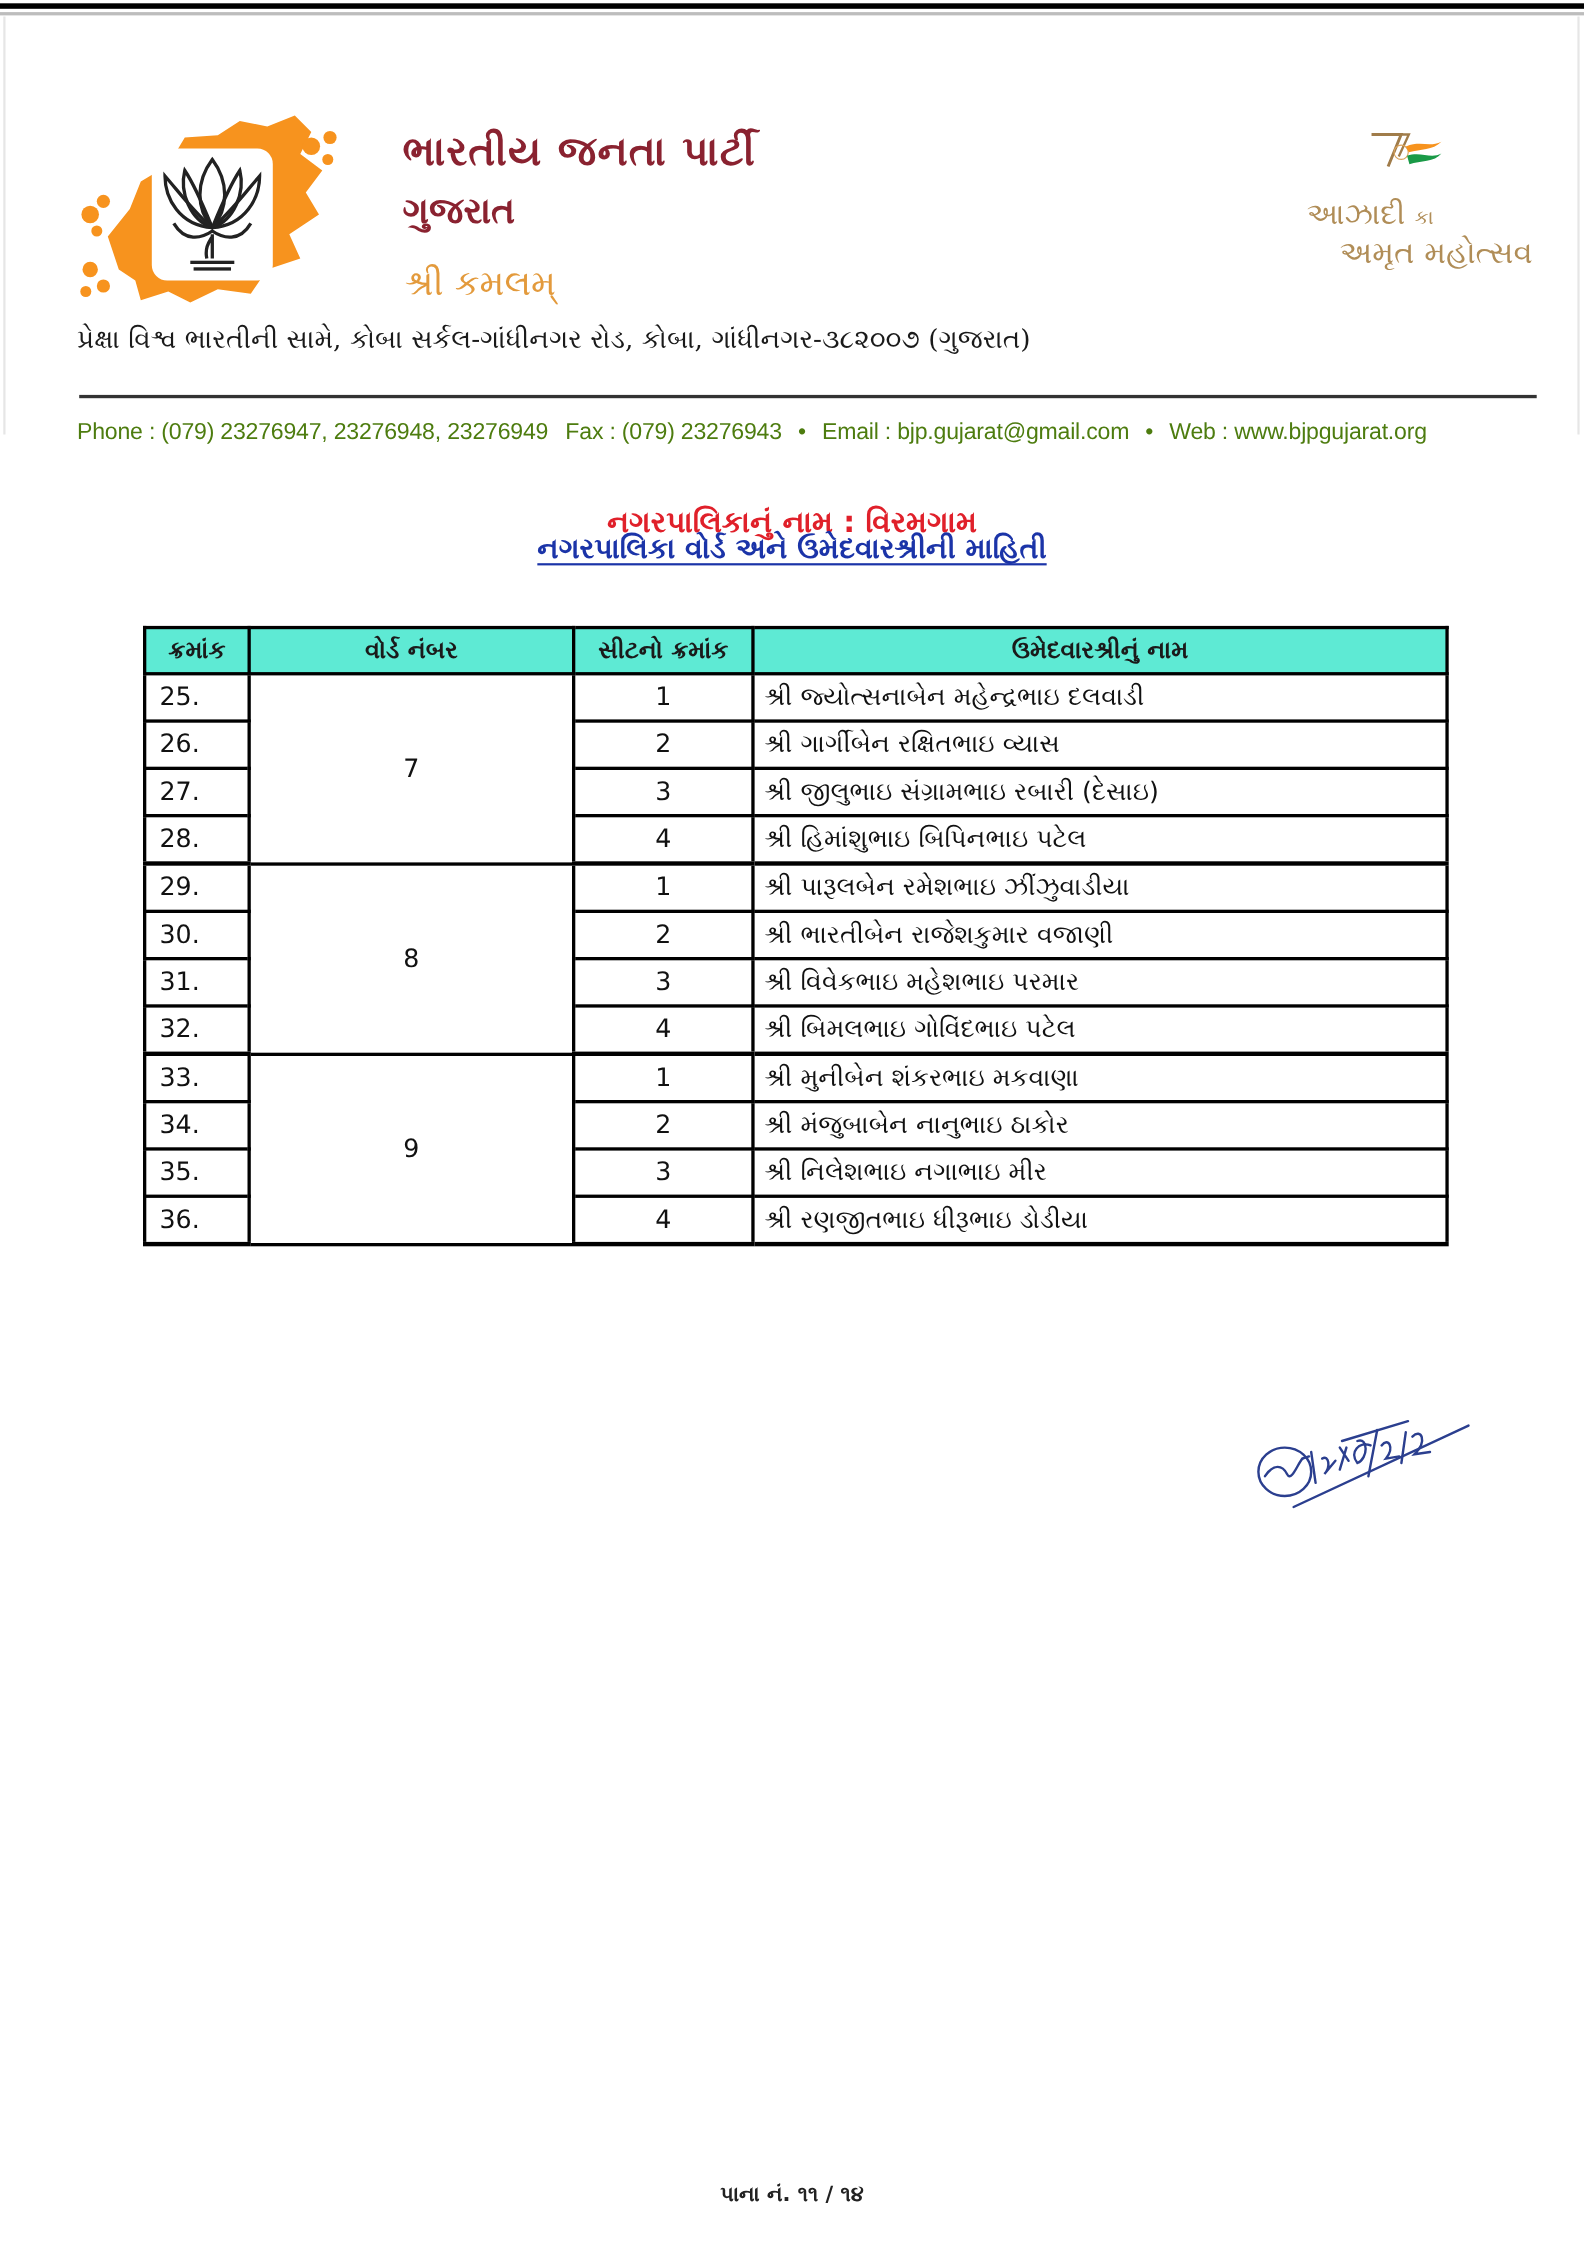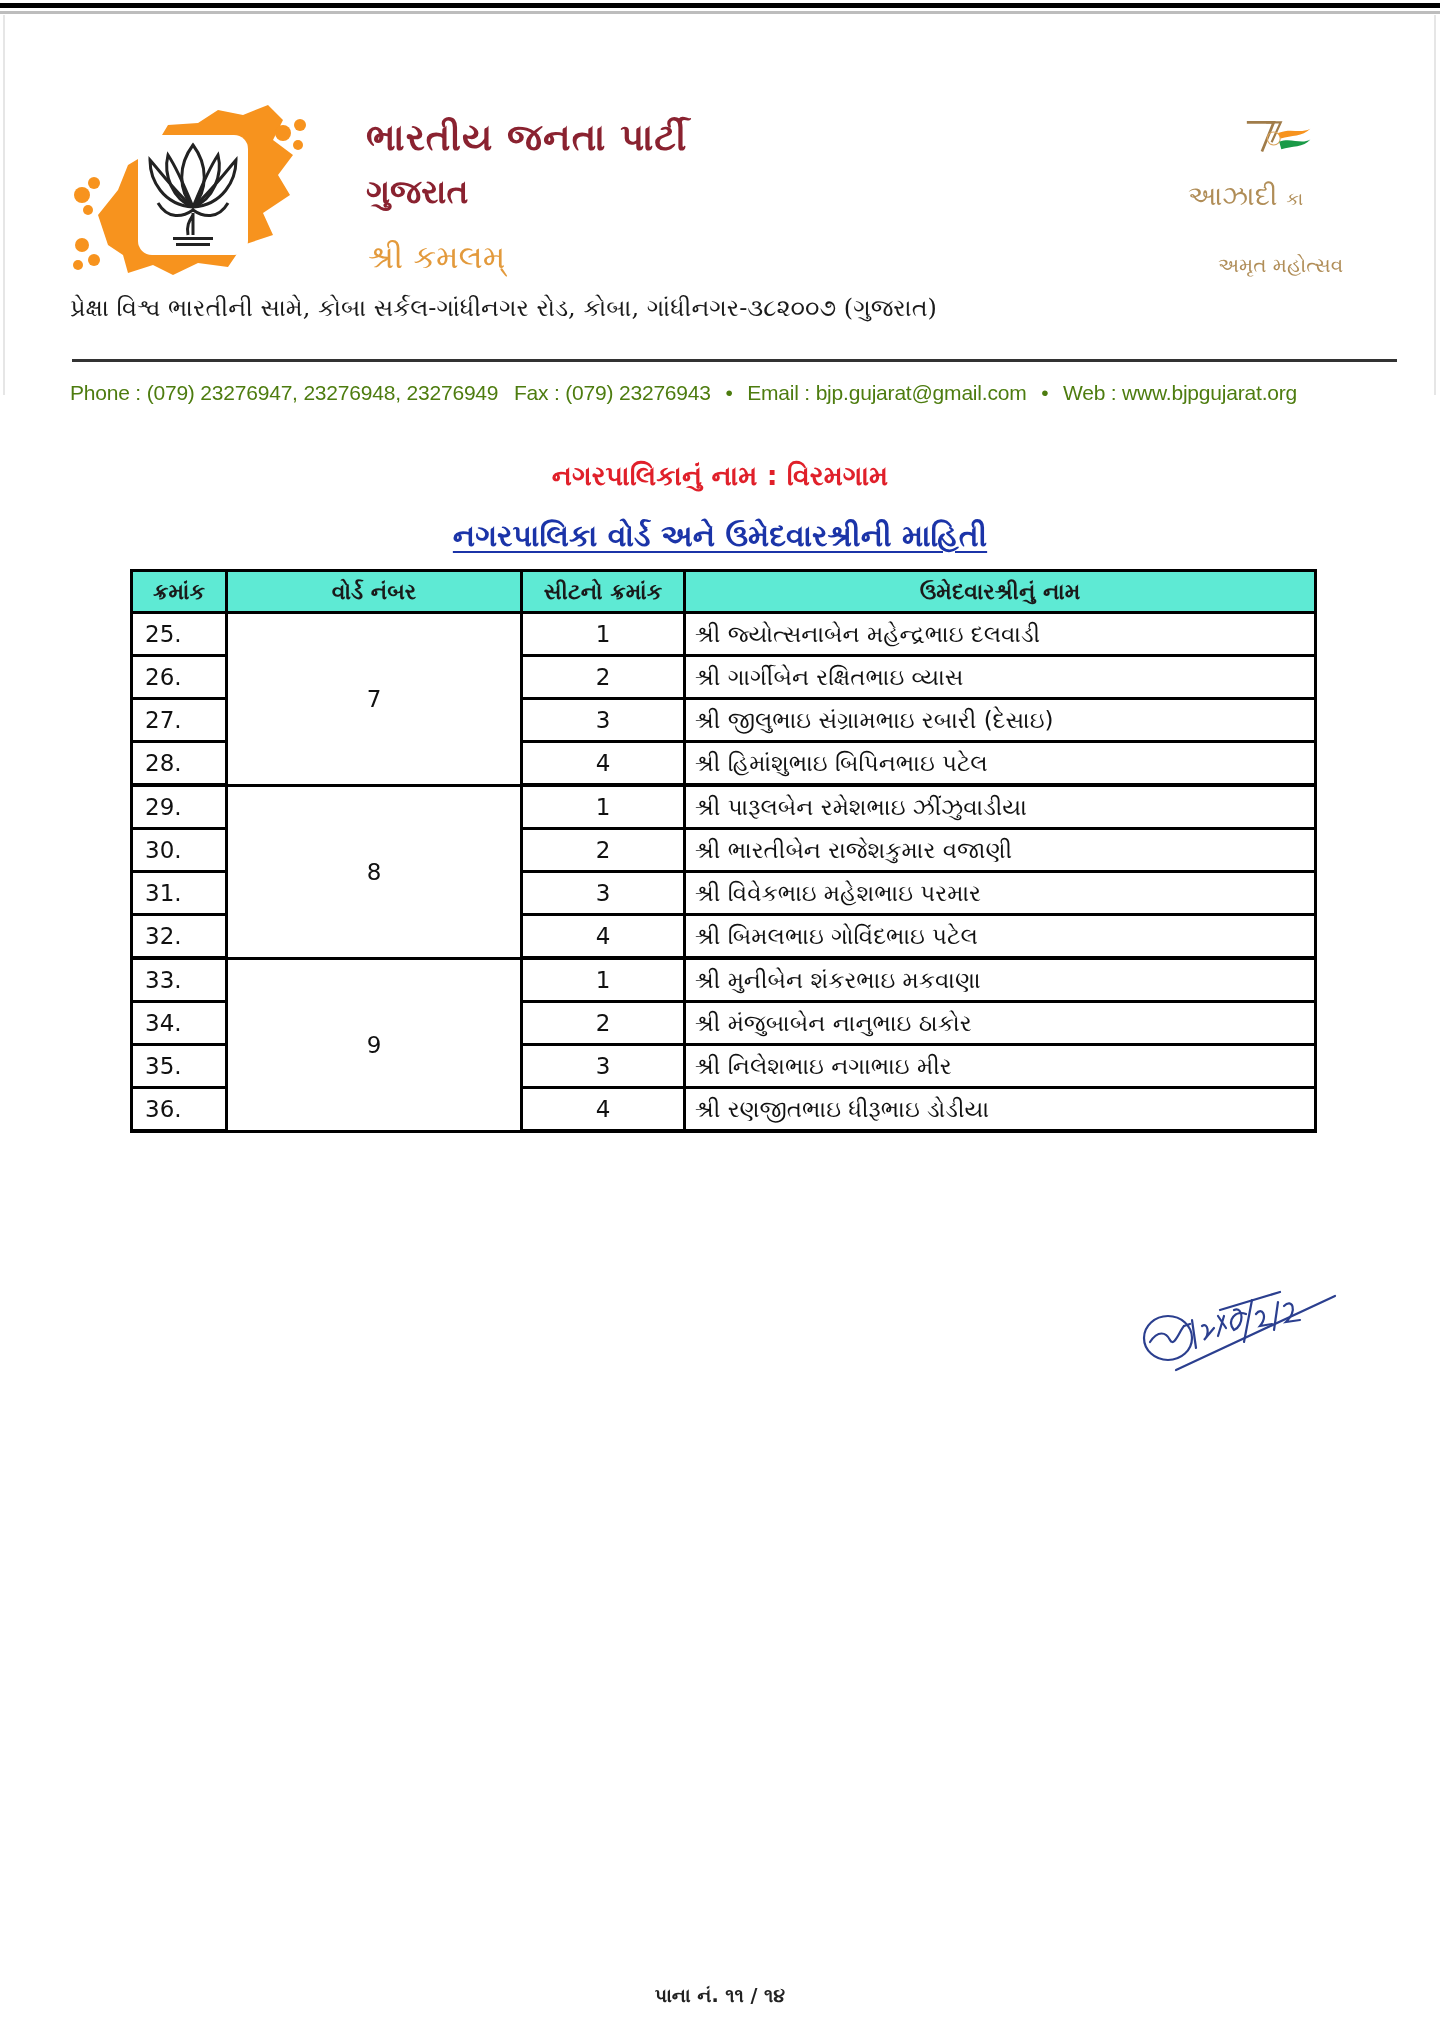--- a/index.html
+++ b/index.html
@@ -12,29 +12,29 @@
 
   .logo { position: absolute; left: 68px; top: 95px; width: 250px; height: 190px; }
 
   .party-title { position: absolute; left: 366px; top: 116px; font-family: "DejaVu Sans", sans-serif; font-weight: bold; font-size: 37px; color: #8a2230; letter-spacing: 1px; white-space: nowrap; }
   .party-state { position: absolute; left: 366px; top: 172px; font-weight: bold; font-size: 33px; color: #8a2230; white-space: nowrap; }
   .party-office { position: absolute; left: 368px; top: 238px; font-size: 32px; color: #e39a3c; white-space: nowrap; }
 
   .amrit-logo { position: absolute; left: 1185px; top: 118px; width: 240px; height: 130px; }
   .amrit-line1 { position: absolute; left: 1188px; top: 180px; font-size: 27px; color: #b08d57; white-space: nowrap; }
   .amrit-line1 .small { font-size: 18px; }
-  .amrit-line2 { position: absolute; left: 1218px; top: 213px; font-size: 20px; color: #b08d57; white-space: nowrap; margin-top: 40px; }
+  .amrit-line2 { position: absolute; left: 1218px; top: 213px; font-size: 28px; color: #b08d57; white-space: nowrap; }
 
   .address { position: absolute; left: 70px; top: 294px; font-family: "DejaVu Serif", serif; font-size: 24px; color: #1a1a1a; white-space: nowrap; }
   .contact { position: absolute; left: 70px; top: 333px; font-family: "Liberation Sans", sans-serif; font-size: 21px; color: #4d7c0f; white-space: nowrap; letter-spacing: -0.2px; margin-top: 48px; }
   .contact .sep { margin: 0 9px; }
   .header-rule { position: absolute; left: 72px; top: 359px; width: 1325px; height: 3px; background: #333; }
 
   .heading { position: absolute; left: 0; width: 1440px; top: 460px; text-align: center; font-weight: bold; font-size: 27px; color: #e0202a; white-space: nowrap; }
-  .subheading { position: absolute; left: 0; width: 1440px; top: 518px; text-align: center; font-weight: bold; font-size: 30px; color: #1b34a8; white-space: nowrap; }
+  .subheading { position: absolute; left: 0; width: 1440px; top: 484px; text-align: center; font-weight: bold; font-size: 26px; color: #1b34a8; white-space: nowrap; }
   .subheading span { text-decoration: underline; text-underline-offset: 5px; text-decoration-thickness: 2px; }
 
   table.cand { position: absolute; left: 130px; top: 569px; width: 1187px; border-collapse: collapse; }
   table.cand th, table.cand td { border: 3px solid #000; padding: 0; }
   table.cand th { background: #5eead4; height: 39px; font-weight: bold; font-size: 22px; color: #1a1a1a; text-align: center; }
   table.cand td { height: 40px; font-family: "DejaVu Sans", sans-serif; font-size: 23px; color: #111; margin-top: 36px; }
   td.serial { width: 80px; padding-left: 12px !important; text-align: left; }
   td.ward { width: 292px; text-align: center; vertical-align: middle; }
   td.seat { width: 160px; text-align: center; }
   td.name { text-align: left; padding-left: 9px !important; }

